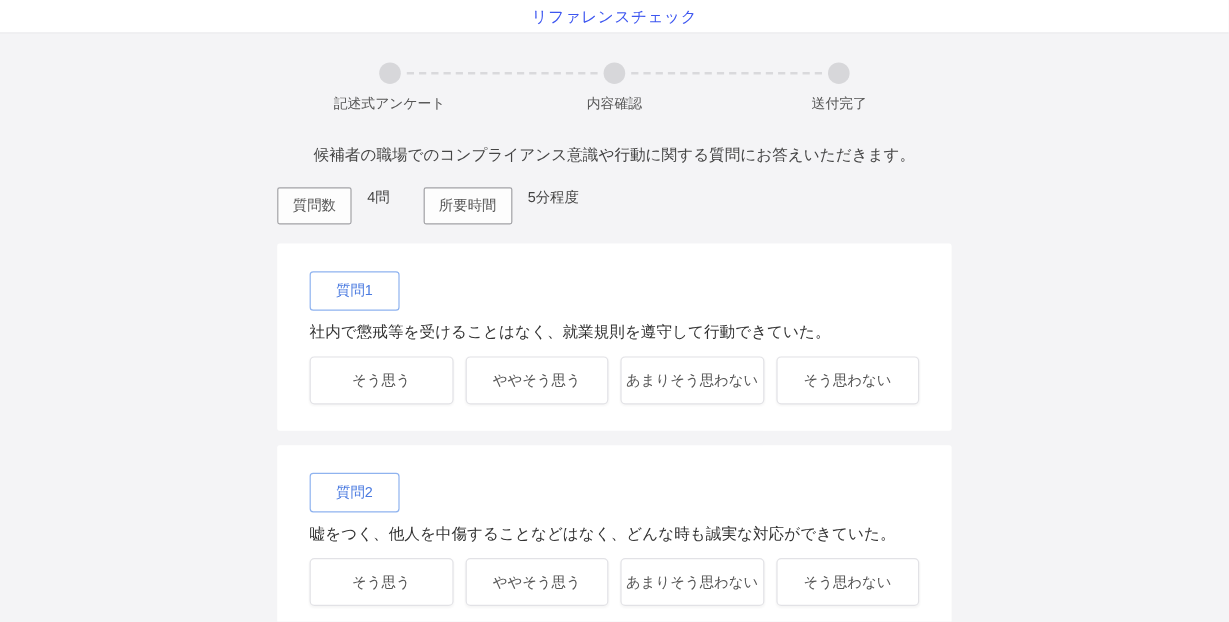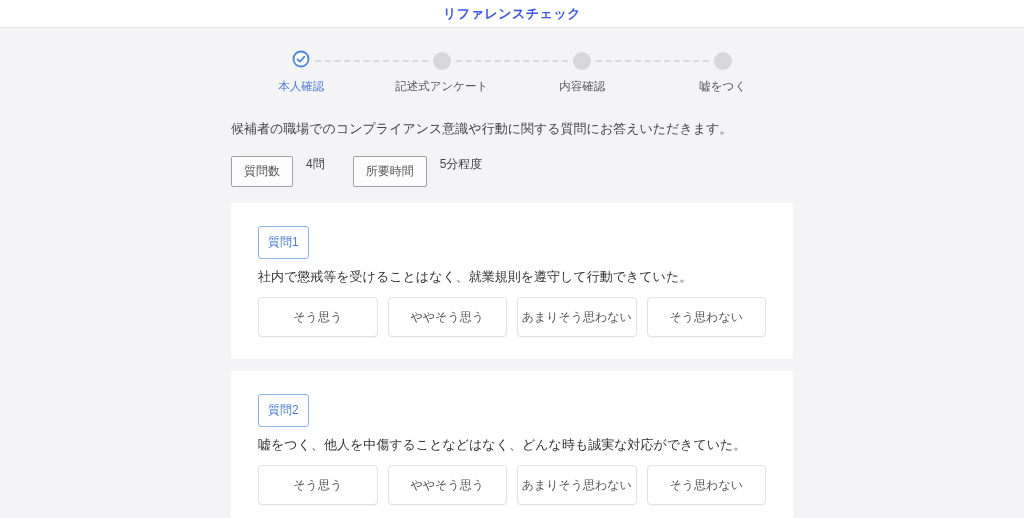--- a/index.html
+++ b/index.html
@@ -14,21 +14,21 @@
   .app-header {
     height: 28px;
     background: #ffffff;
     border-bottom: 1px solid #e6e6ea;
     display: flex;
     align-items: center;
     justify-content: center;
   }
   .app-title {
     font-size: 13px;
-    font-weight: bold;
+    font-weight: normal;
     color: #3d56f0;
     letter-spacing: 0.5px;
   }
 
   .container { width: 562px; margin: 0 auto; }
 
   
   .stepper { display: flex; margin-top: 24px; }
   .step { flex: 1; position: relative; text-align: center; }
   .step .circle-wrap {
@@ -55,21 +55,21 @@
   .circle.filled { background: #d7d7da; border: none; }
   .step-label {
     margin-top: 9px;
     font-size: 11.5px;
     color: #555;
     white-space: nowrap;
   }
   .step.completed .step-label, .step.active .step-label { color: #4a7ae0; }
 
   
-  .intro { margin-top: 25px; }
+  .intro { margin-top: 25px; text-align: center; }
   .intro p { font-size: 13px; line-height: 19px; color: #444; }
   .intro .note { font-size: 12px; color: #9a9aa0; margin-top: 1px; }
 
   
   .meta { margin-top: 18px; display: flex; }
   .meta-box {
     display: inline-block;
     border: 1px solid #a2a2a6;
     background: #fdfdfd;
     font-size: 12px;
@@ -87,21 +87,21 @@
     margin-top: 16px;
     padding: 23px 27px 22px 27px;
   }
   .card + .card { margin-top: 12px; }
   .q-badge {
     display: inline-block;
     border: 1px solid #8fb3ef;
     color: #4a7ae0;
     background: #fff;
     font-size: 12px;
-    padding: 7px 9px;
+    padding: 7px 21px;
     border-radius: 3px;
   }
   .q-text { font-size: 13px; color: #333; margin-top: 9px; }
   .options { display: flex; gap: 10px; margin-top: 11px; }
   .opt-btn {
     flex: 1;
     height: 40px;
     background: #ffffff;
     border: 1px solid #e2e2e6;
     border-radius: 4px;
@@ -115,48 +115,37 @@
 </head>
 <body>
 
 <header class="app-header">
   <div class="app-title">リファレンスチェック</div>
 </header>
 
 <main class="container">
 
   <div class="stepper">
-    <div class="step completed">
-      <div class="circle-wrap">
-        <span>
-          <svg width="18" height="18" viewBox="0 0 24 24">
-            <circle cx="12" cy="12" r="10" fill="#ffffff" stroke="#4a86e8" stroke-width="2.4"></circle>
-            <path d="M7.2 12.4l3.2 3.2 6.2-6.8" fill="none" stroke="#4a86e8" stroke-width="2.2" stroke-linecap="round" stroke-linejoin="round"></path>
-          </svg>
-        </span>
-      </div>
-      <div class="step-label">本人確認</div>
-    </div>
     <div class="step pending">
       <div class="circle-wrap">
           <span class="circle filled"></span>
         </div>
       <div class="step-label">記述式アンケート</div>
     </div>
     <div class="step pending">
       <div class="circle-wrap">
           <span class="circle filled"></span>
         </div>
       <div class="step-label">内容確認</div>
     </div>
     <div class="step pending">
       <div class="circle-wrap">
           <span class="circle filled"></span>
         </div>
-      <div class="step-label">嘘をつく</div>
+      <div class="step-label">送付完了</div>
     </div>
   </div>
 
   <section class="intro">
     <p>候補者の職場でのコンプライアンス意識や行動に関する質問にお答えいただきます。</p>
   </section>
 
   <div class="meta">
     <span class="meta-box">質問数</span>
     <span class="meta-val">4問</span>

